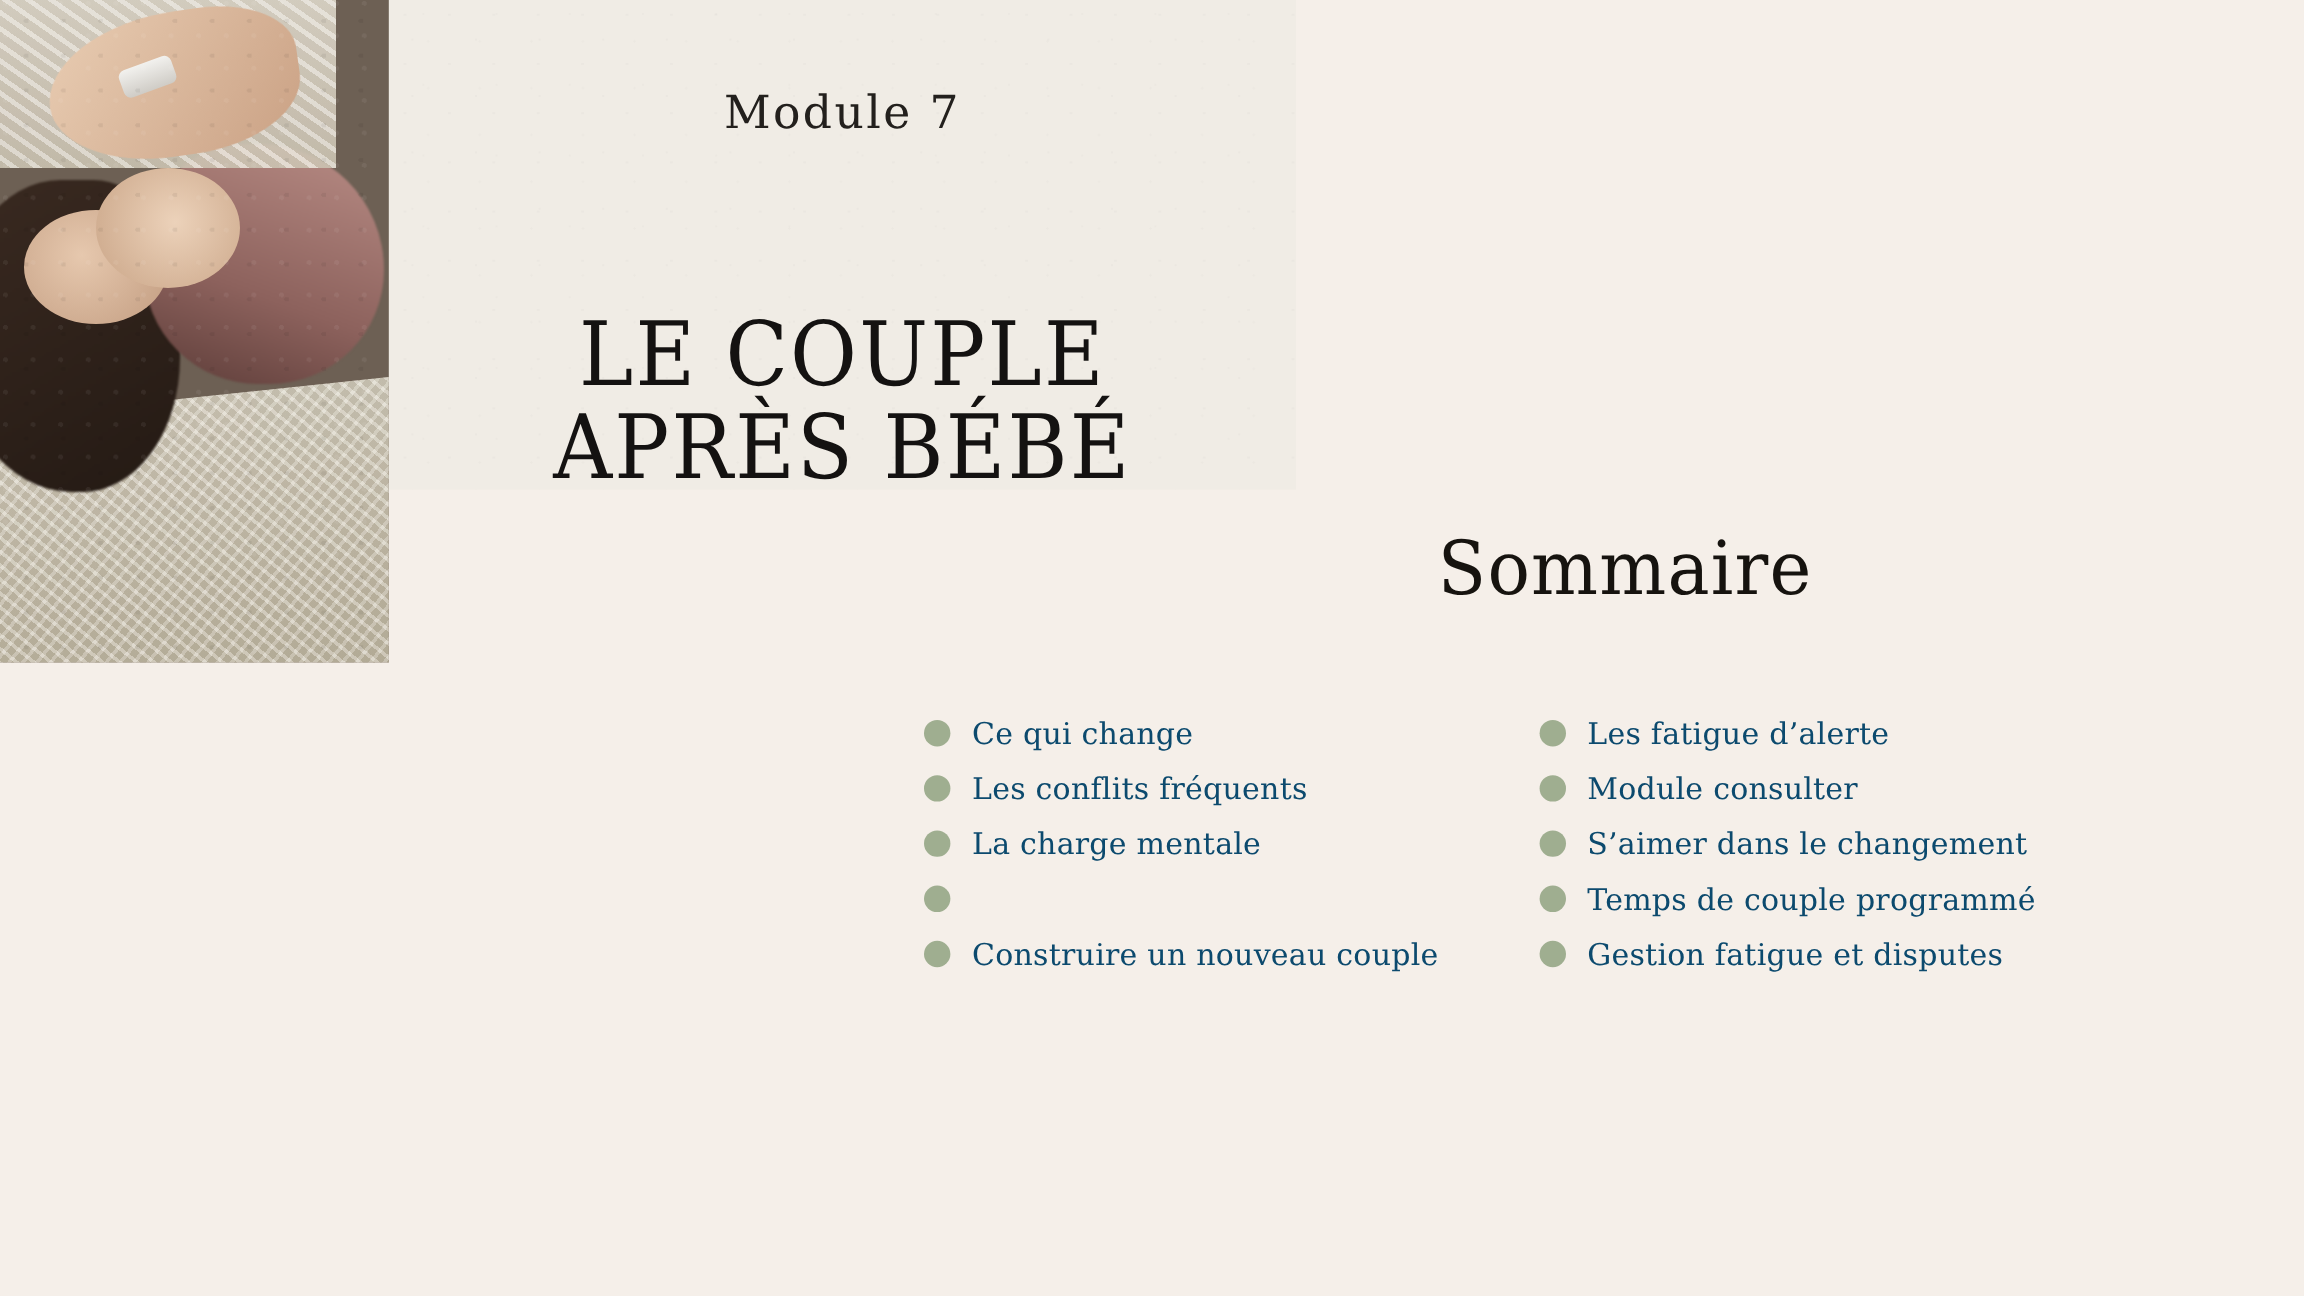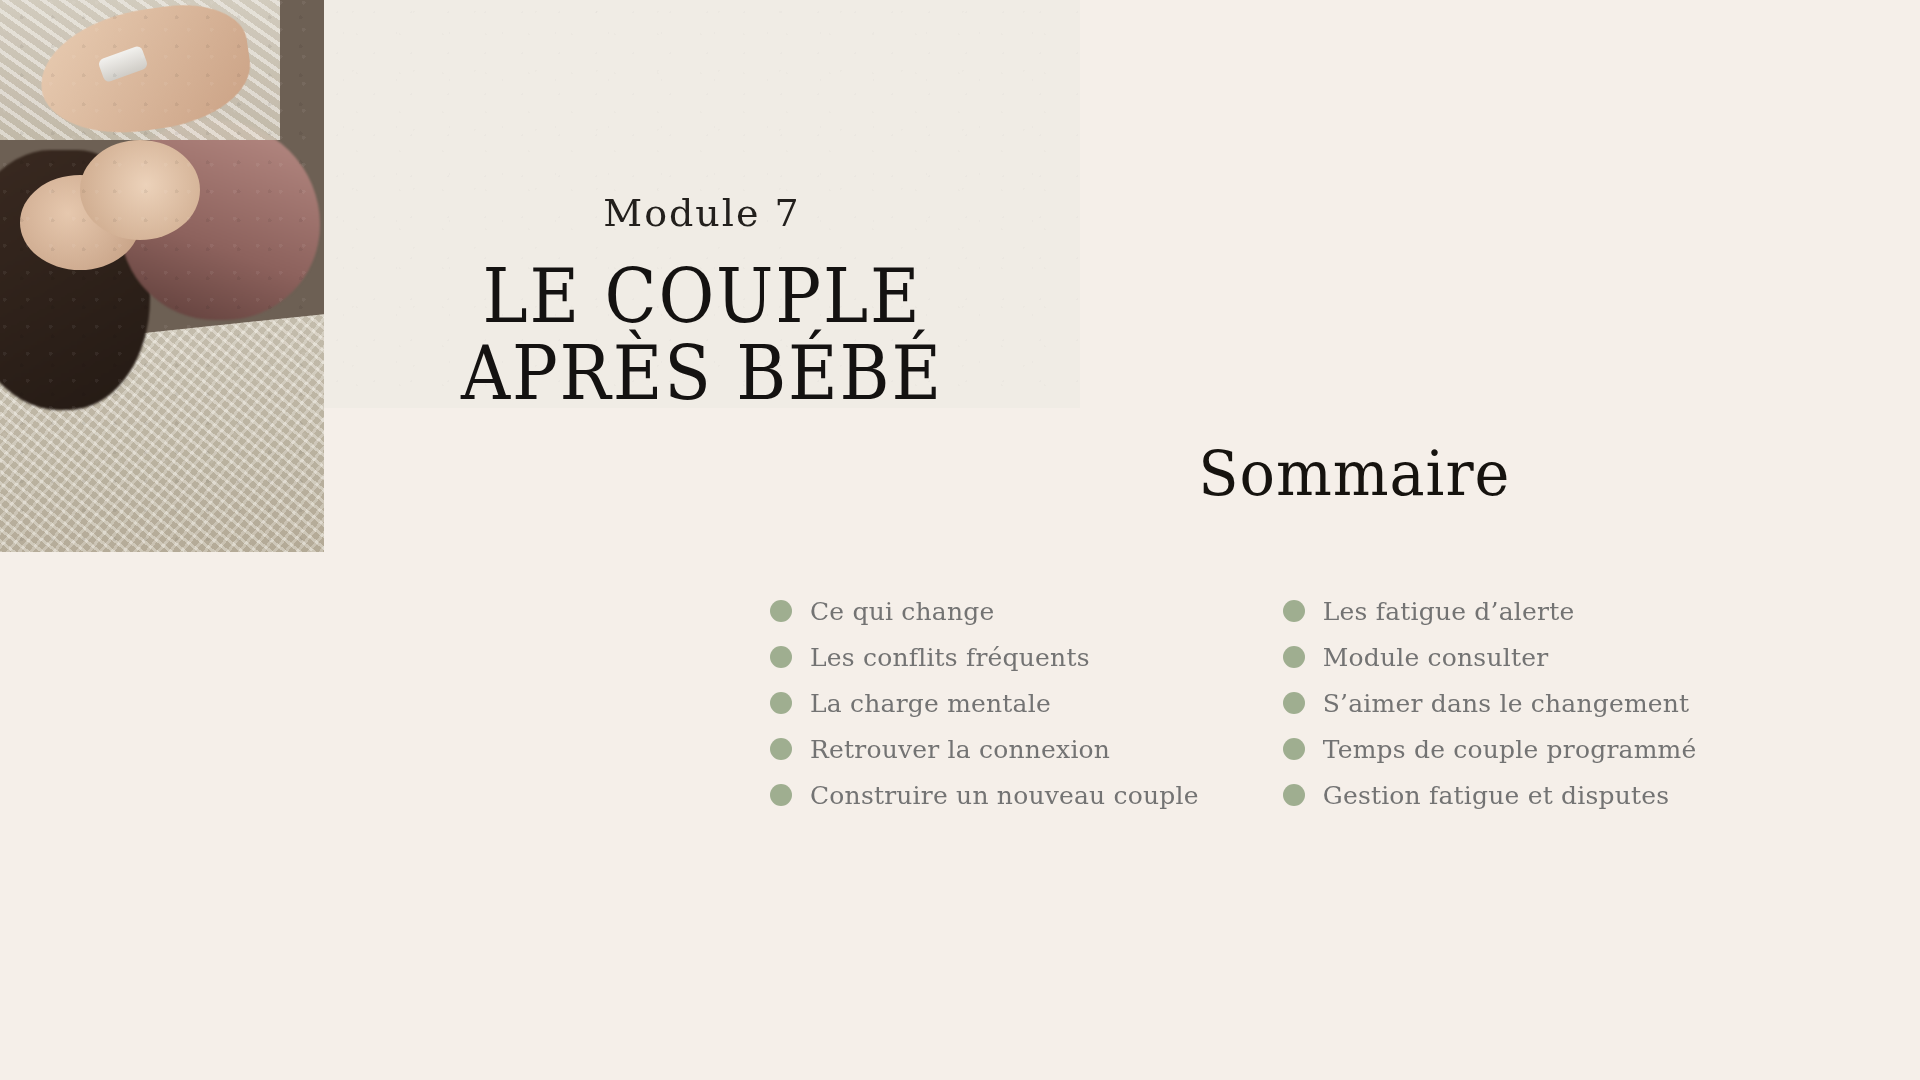--- a/index.html
+++ b/index.html
@@ -158,21 +158,21 @@
   
   .title-wrap {
     position: absolute;
     left: 324px;
     top: 0;
     width: 756px;
     height: 408px;
     display: flex;
     flex-direction: column;
     align-items: center;
-    justify-content: flex-end;
+    justify-content: space-between;
     padding-top: 72px;
     box-sizing: border-box;
   }
   .module-label {
     font-family: "DejaVu Serif", serif;
     font-size: 38px;
     letter-spacing: 2px;
     color: #23201d;
     margin-bottom: 26px;
   }
@@ -224,21 +224,21 @@
   .bullet {
     width: 22px;
     height: 22px;
     border-radius: 50%;
     background: #9fae90;
     flex: 0 0 auto;
   }
   .toc-label {
     font-family: "DejaVu Serif", serif;
     font-size: 25px;
-    color: #737373;
+    color: #0c4a6e;
     white-space: nowrap;
     letter-spacing: 0.2px;
   }
 </style>
 </head>
 <body style="background: rgb(245, 239, 233);">
 
 <div class="left-block">
   <div class="paper-panel" style="background: rgb(240, 236, 229);"></div>
 
@@ -275,21 +275,20 @@
     <div class="toc-item">
       <span class="bullet" style="background: rgb(159, 174, 144);"></span>
       <span class="toc-label">Les conflits fréquents</span>
     </div>
     <div class="toc-item">
       <span class="bullet" style="background: rgb(159, 174, 144);"></span>
       <span class="toc-label">La charge mentale</span>
     </div>
     <div class="toc-item">
       <span class="bullet" style="background: rgb(159, 174, 144);"></span>
-      <span class="toc-label">Retrouver la connexion</span>
     </div>
     <div class="toc-item">
       <span class="bullet" style="background: rgb(159, 174, 144);"></span>
       <span class="toc-label">Construire un nouveau couple</span>
     </div>
   </div>
 
   <div class="toc-col">
     <div class="toc-item">
       <span class="bullet" style="background: rgb(159, 174, 144);"></span>

